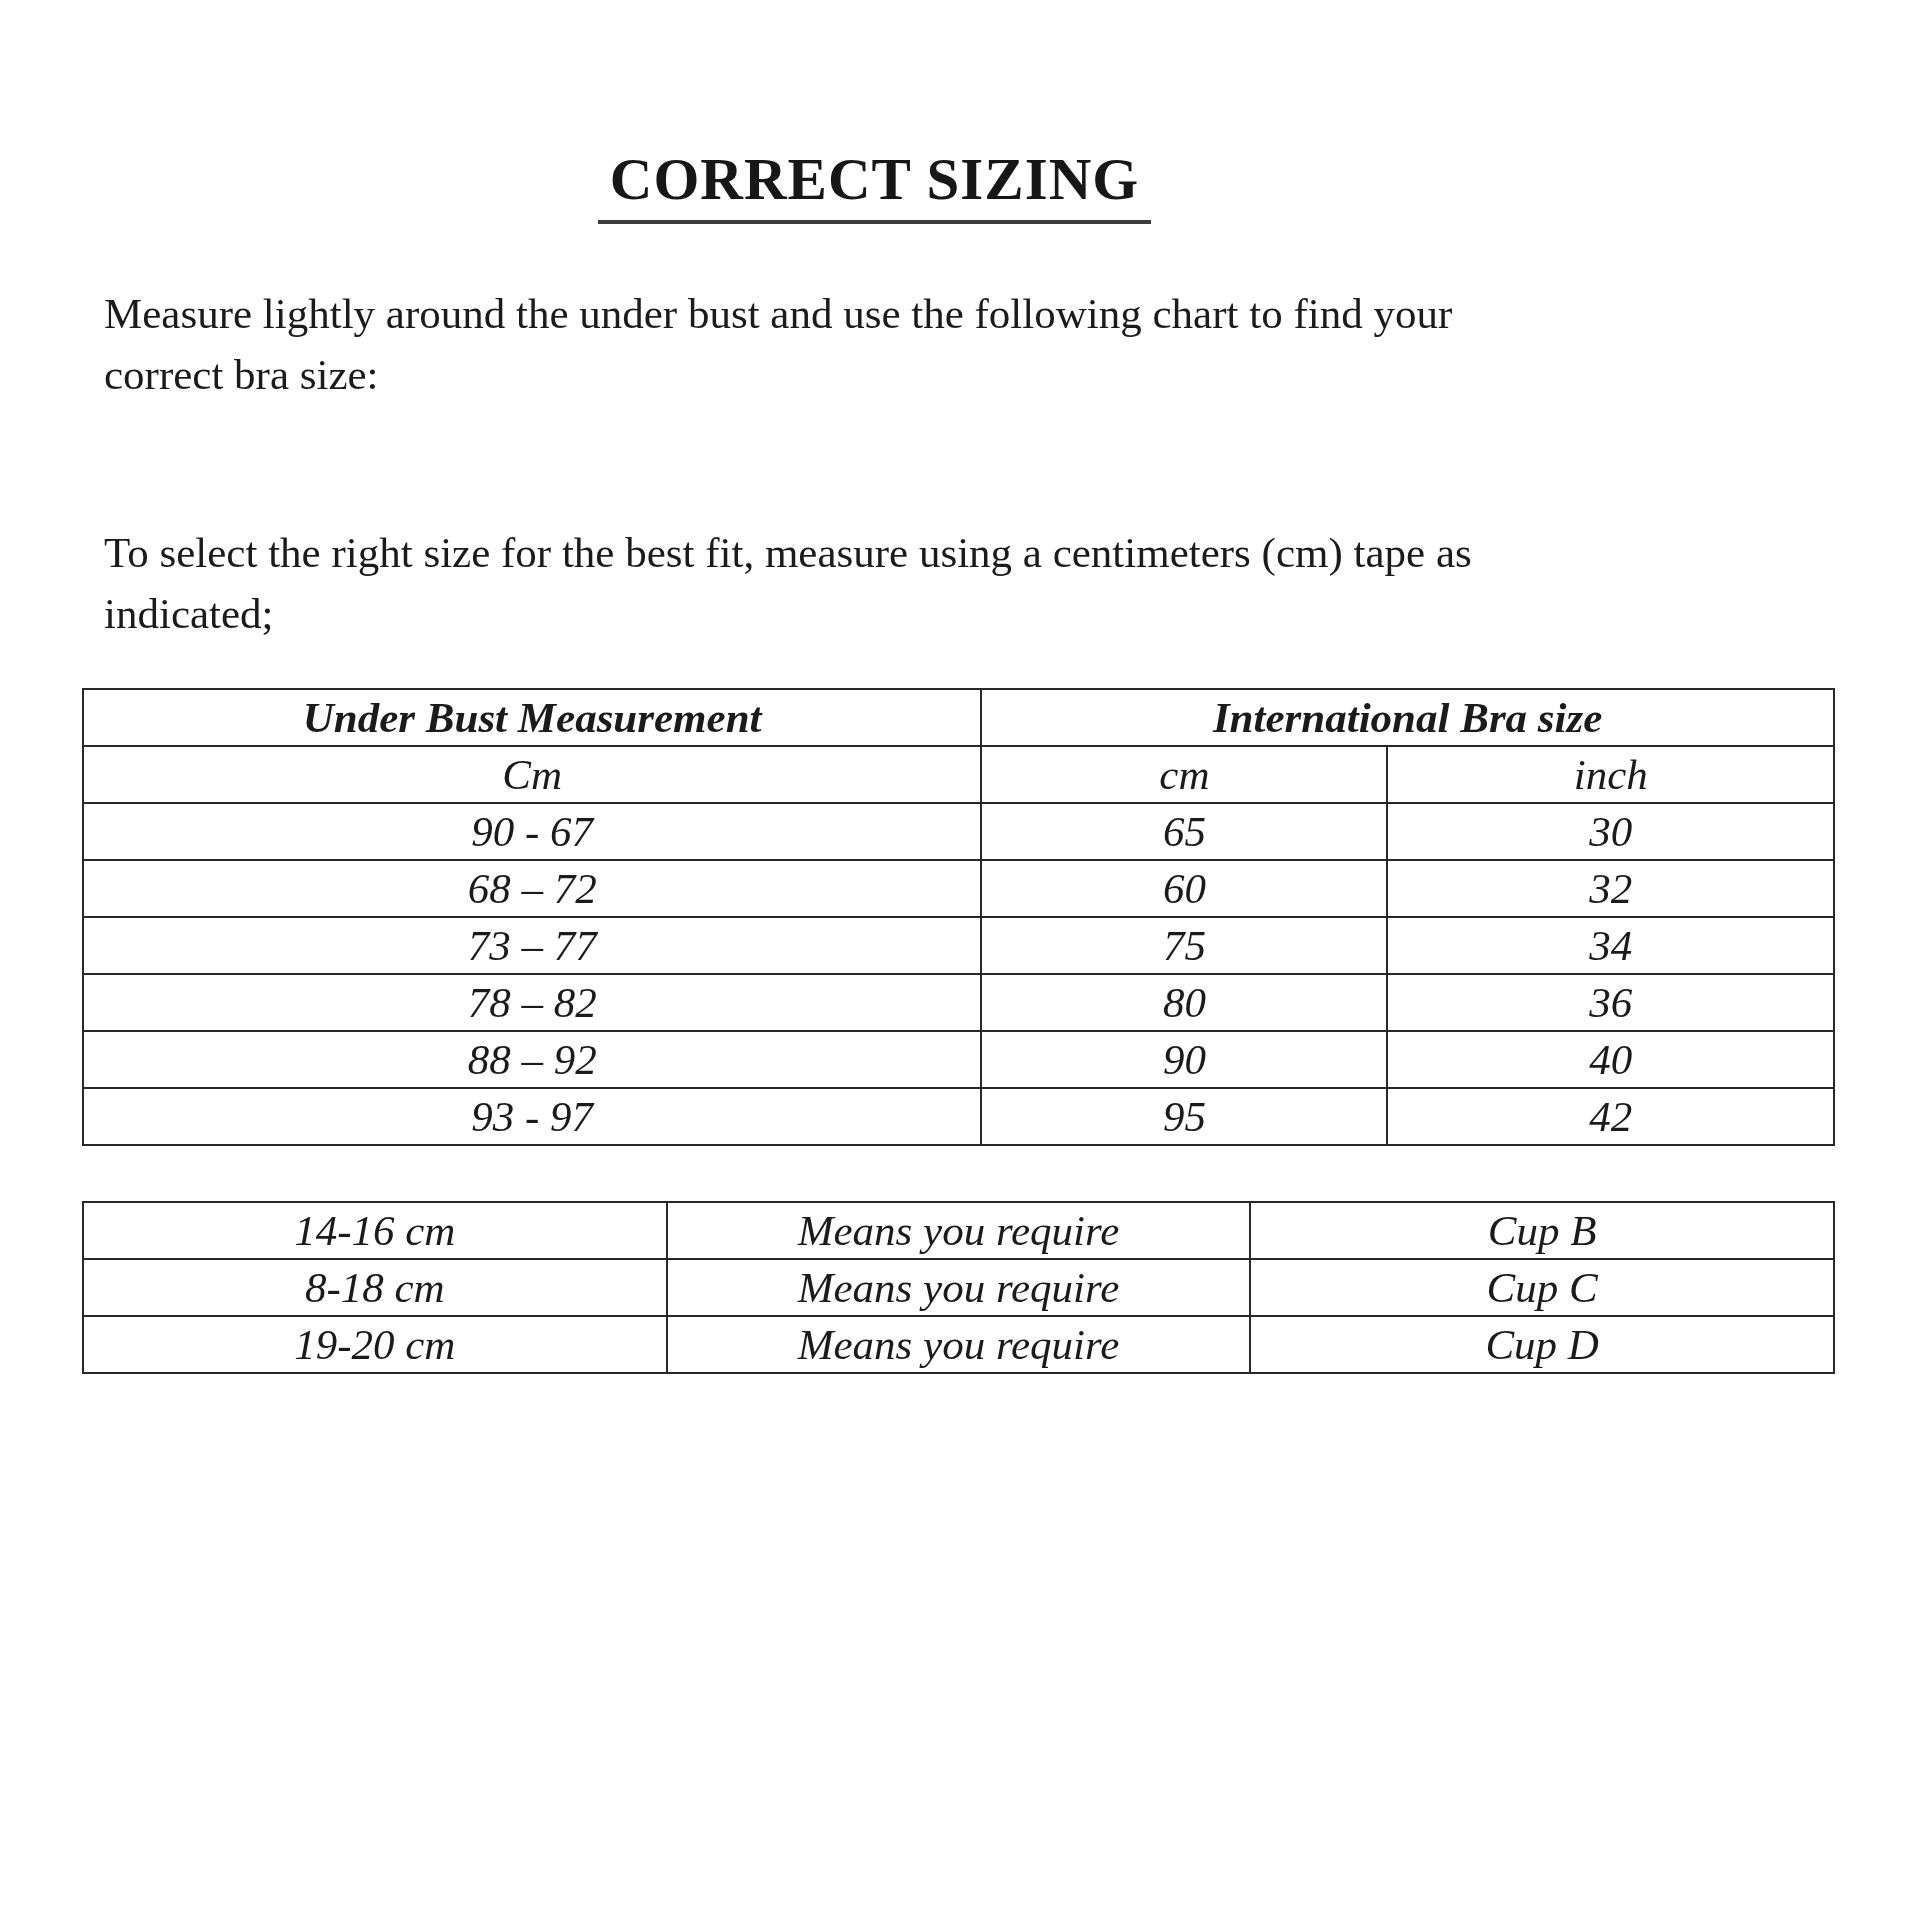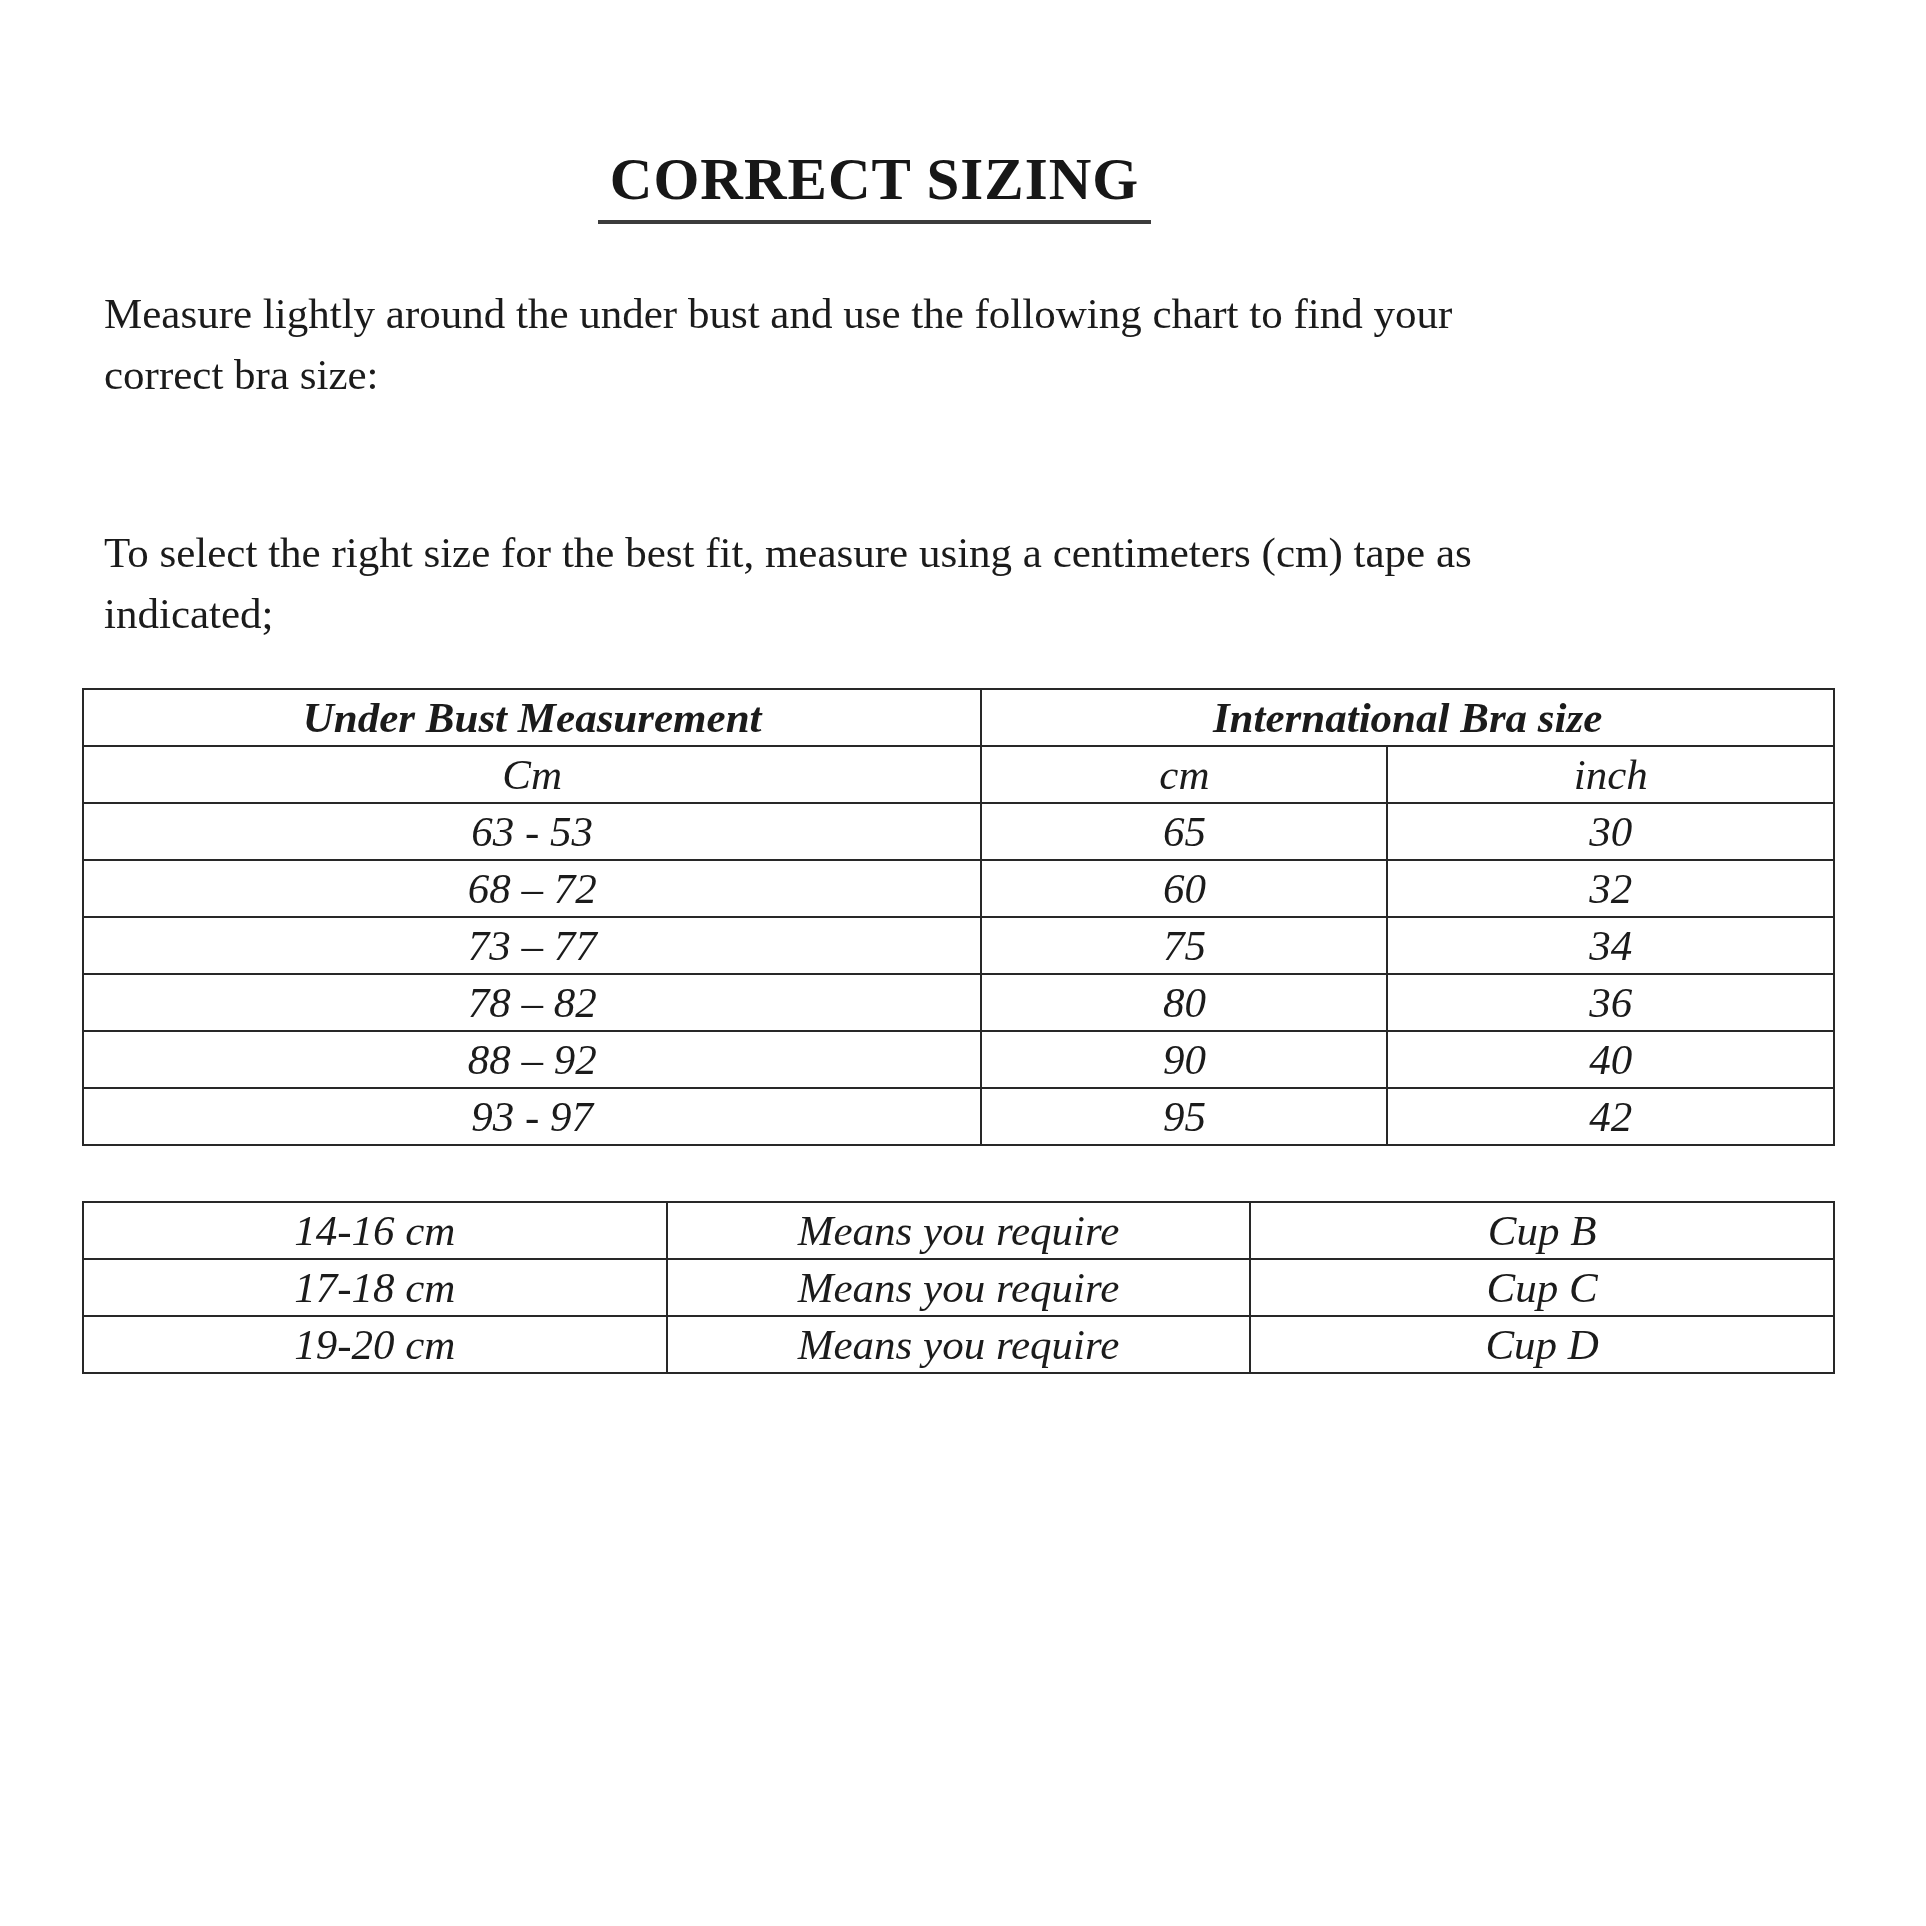--- a/index.html
+++ b/index.html
@@ -103,21 +103,21 @@
         <th colspan="2">International Bra size</th>
       </tr>
       <tr>
         <td>Cm</td>
         <td>cm</td>
         <td>inch</td>
       </tr>
     </thead>
     <tbody>
       <tr>
-        <td>63 - 53</td>
+        <td>90 - 67</td>
         <td>65</td>
         <td>30</td>
       </tr>
       <tr>
         <td>68 – 72</td>
         <td>60</td>
         <td>32</td>
       </tr>
       <tr>
         <td>73 – 77</td>
@@ -149,21 +149,21 @@
         <col>
         <col>
       </colgroup>
     <tbody>
       <tr>
         <td>14-16 cm</td>
         <td>Means you require</td>
         <td>Cup B</td>
       </tr>
       <tr>
-        <td>17-18 cm</td>
+        <td>8-18 cm</td>
         <td>Means you require</td>
         <td>Cup C</td>
       </tr>
       <tr>
         <td>19-20 cm</td>
         <td>Means you require</td>
         <td>Cup D</td>
       </tr>
     </tbody>
   </table>

